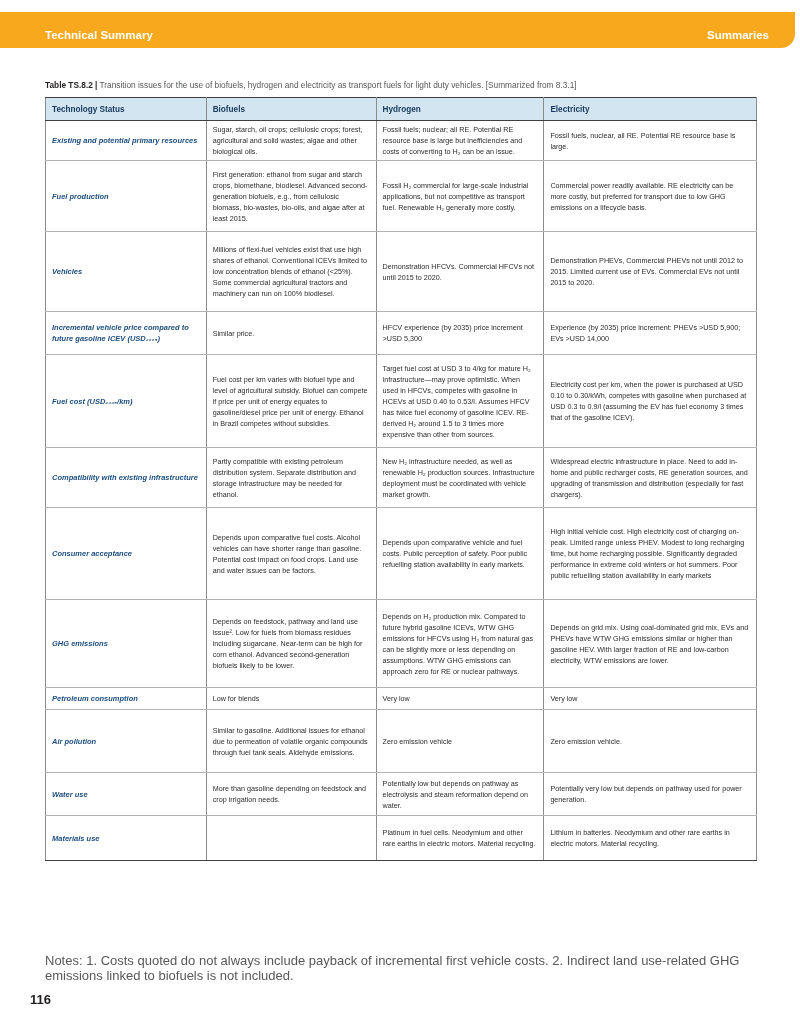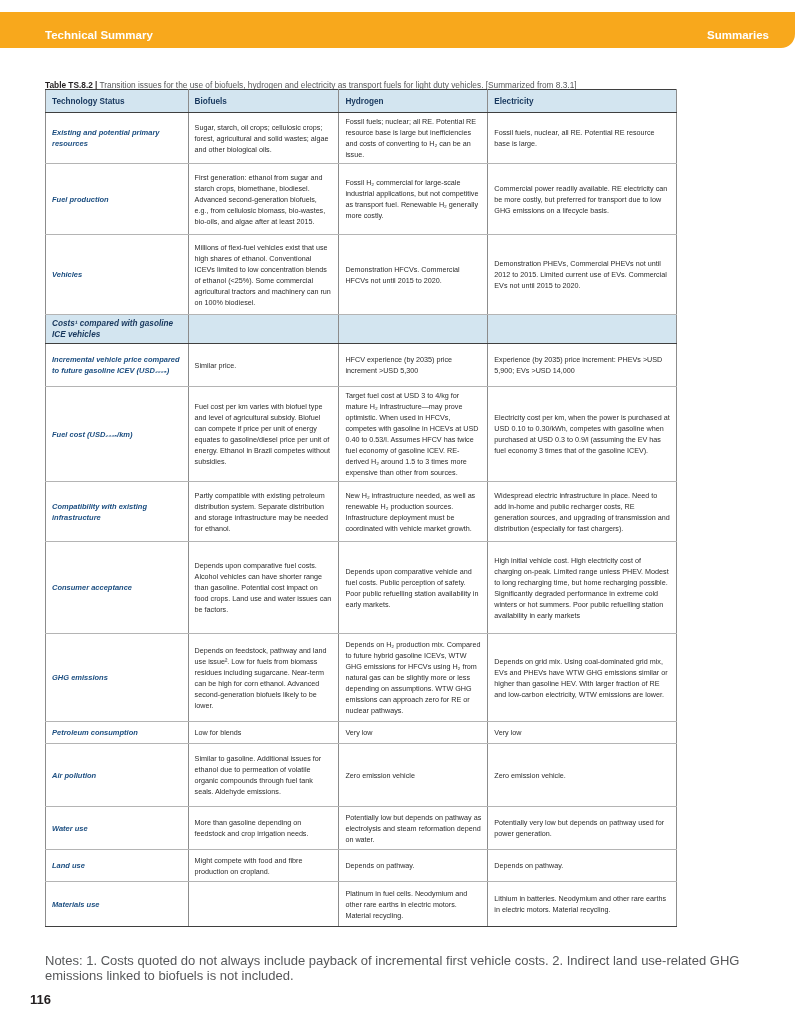--- a/index.html
+++ b/index.html
@@ -14,21 +14,21 @@
     padding:0 26px 7px 45px; color:#ffffff;
   }
   .header-bar .ht { font-size:11.5px; font-weight:bold; }
 
   
   .caption { position:absolute; top:80px; left:45px; width:712px;
     font-size:8.3px; color:#57585a; line-height:1.3; }
   .caption .cap-label { font-weight:bold; color:#231f20; }
 
   
-  table.ts { position:absolute; top:89px; left:45px; width:632px;
+  table.ts { position:absolute; top:97px; left:45px; width:712px;
     border-collapse:collapse; table-layout:fixed; }
   col.c0 { width:22.6%; } col.c1 { width:23.9%; } col.c2 { width:23.6%; } col.c3 { width:29.9%; }
 
   th, td { border-left:1px solid #8c8c8c; border-right:1px solid #8c8c8c;
     vertical-align:middle; text-align:left; padding:3px 6px; }
 
   thead th { background:#D3E5F0; color:#17375D; font-size:8.2px; font-weight:bold;
     border-top:1.6px solid #3f3f3f; border-bottom:1.6px solid #3f3f3f; height:23px; }
 
   td.body-cell { font-size:7.2px; line-height:11px; color:#2b2b2b; }
@@ -85,26 +85,20 @@
       <td class="body-cell">First generation: ethanol from sugar and starch crops, biomethane, biodiesel. Advanced second-generation biofuels, e.g., from cellulosic biomass, bio-wastes, bio-oils, and algae after at least 2015.</td>
       <td class="body-cell">Fossil H₂ commercial for large-scale industrial applications, but not competitive as transport fuel. Renewable H₂ generally more costly.</td>
       <td class="body-cell">Commercial power readily available. RE electricity can be more costly, but preferred for transport due to low GHG emissions on a lifecycle basis.</td>
     </tr>
     <tr class="data-row" style="height:80px">
       <td class="label-cell">Vehicles</td>
       <td class="body-cell">Millions of flexi-fuel vehicles exist that use high shares of ethanol. Conventional ICEVs limited to low concentration blends of ethanol (&lt;25%). Some commercial agricultural tractors and machinery can run on 100% biodiesel.</td>
       <td class="body-cell">Demonstration HFCVs. Commercial HFCVs not until 2015 to 2020.</td>
       <td class="body-cell">Demonstration PHEVs, Commercial PHEVs not until 2012 to 2015. Limited current use of EVs. Commercial EVs not until 2015 to 2020.</td>
     </tr>
-    <tr class="section-row" style="height:27px">
-      <td class="label-cell">Costs¹ compared with gasoline ICE vehicles</td>
-      <td class="body-cell"></td>
-      <td class="body-cell"></td>
-      <td class="body-cell"></td>
-    </tr>
     <tr class="data-row" style="height:43px">
       <td class="label-cell">Incremental vehicle price compared to future gasoline ICEV (USD₂₀₀₅)</td>
       <td class="body-cell">Similar price.</td>
       <td class="body-cell">HFCV experience (by 2035) price increment &gt;USD 5,300</td>
       <td class="body-cell">Experience (by 2035) price increment: PHEVs &gt;USD 5,900; EVs &gt;USD 14,000</td>
     </tr>
     <tr class="data-row" style="height:93px">
       <td class="label-cell">Fuel cost (USD₂₀₀₅/km)</td>
       <td class="body-cell">Fuel cost per km varies with biofuel type and level of agricultural subsidy. Biofuel can compete if price per unit of energy equates to gasoline/diesel price per unit of energy. Ethanol in Brazil competes without subsidies.</td>
       <td class="body-cell">Target fuel cost at USD 3 to 4/kg for mature H₂ infrastructure—may prove optimistic. When used in HFCVs, competes with gasoline in HCEVs at USD 0.40 to 0.53/l. Assumes HFCV has twice fuel economy of gasoline ICEV. RE-derived H₂ around 1.5 to 3 times more expensive than other from sources.</td>
@@ -139,26 +133,20 @@
       <td class="body-cell">Similar to gasoline. Additional issues for ethanol due to permeation of volatile organic compounds through fuel tank seals. Aldehyde emissions.</td>
       <td class="body-cell">Zero emission vehicle</td>
       <td class="body-cell">Zero emission vehicle.</td>
     </tr>
     <tr class="data-row" style="height:43px">
       <td class="label-cell">Water use</td>
       <td class="body-cell">More than gasoline depending on feedstock and crop irrigation needs.</td>
       <td class="body-cell">Potentially low but depends on pathway as electrolysis and steam reformation depend on water.</td>
       <td class="body-cell">Potentially very low but depends on pathway used for power generation.</td>
     </tr>
-    <tr class="data-row" style="height:32px">
-      <td class="label-cell">Land use</td>
-      <td class="body-cell">Might compete with food and fibre production on cropland.</td>
-      <td class="body-cell">Depends on pathway.</td>
-      <td class="body-cell">Depends on pathway.</td>
-    </tr>
     <tr class="data-row last-row" style="height:45px">
       <td class="label-cell">Materials use</td>
       <td class="body-cell"></td>
       <td class="body-cell">Platinum in fuel cells. Neodymium and other rare earths in electric motors. Material recycling.</td>
       <td class="body-cell">Lithium in batteries. Neodymium and other rare earths in electric motors. Material recycling.</td>
     </tr>
   </tbody>
 </table>
 
 <div class="notes">Notes: 1. Costs quoted do not always include payback of incremental first vehicle costs. 2. Indirect land use-related GHG emissions linked to biofuels is not included.</div>

